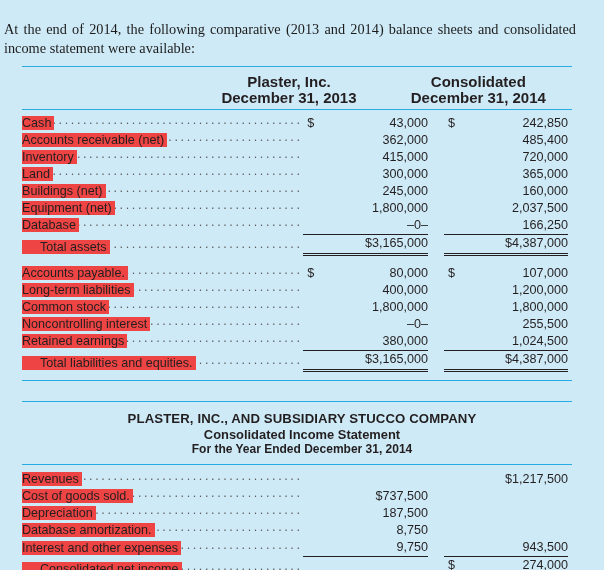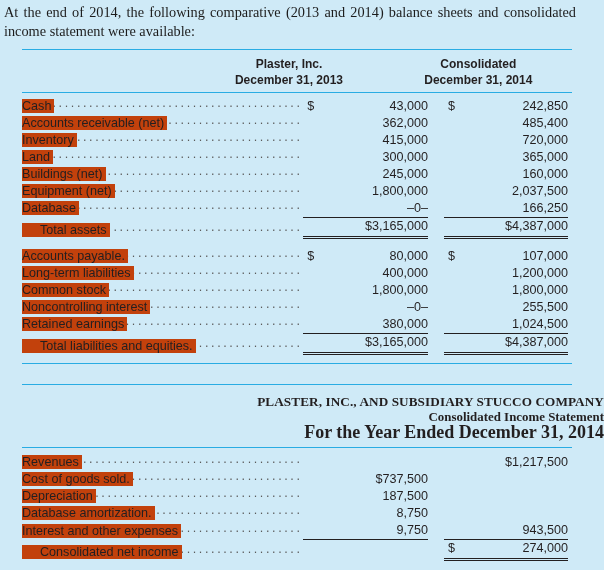--- a/index.html
+++ b/index.html
@@ -15,21 +15,21 @@
     overflow: hidden;
     position: relative;
   }
 
   
   .intro {
     font-family: "Liberation Serif", serif;
     font-size: 14.3px;
     line-height: 18.5px;
     color: #1c1c1c;
-    padding: 3px 28px 0 4px;
+    padding: 20px 28px 0 4px;
     text-align: justify;
   }
 
   
   .rule-cyan {
     height: 0;
     border-top: 1.6px solid #29ace3;
     margin: 0 32px 0 22px;
   }
 
@@ -51,21 +51,21 @@
 
   
   .label {
     width: 268px;
     position: relative;
     overflow: hidden;
     height: 17px;
     line-height: 17px;
   }
   .label .txt {
-    background: #c2410c;
+    background: #ef4444;
     padding-right: 3px;
     position: relative;
     z-index: 2;
   }
   .label .leader {
     position: absolute;
     left: 0;
     right: 0;
     bottom: 3px;
     z-index: 1;
@@ -113,36 +113,35 @@
     border-bottom: 3px double #231f20;
     padding-bottom: 1px;
   }
 
   .spacer-row td { height: 9px; }
 
   
   .hdr td {
     text-align: center;
     font-weight: bold;
-    font-size: 12px;
+    font-size: 15px;
     line-height: 15.5px;
     padding-bottom: 1px !important;
   }
   .hdr-pad { height: 7px; }
 
   
   .is-title {
-    text-align: right;
+    text-align: center;
     font-weight: bold;
     line-height: 15.6px;
-    font-family: Liberation Serif, serif;
   }
   .is-title .l1 { font-size: 13.2px; letter-spacing: .1px; }
   .is-title .l2 { font-size: 12.9px; }
-  .is-title .l3 { font-size: 18px; }
+  .is-title .l3 { font-size: 12px; }
 </style>
 </head>
 <body>
 
 <div class="intro">At the end of 2014, the following comparative (2013 and 2014) balance sheets and consolidated income statement were available:</div>
 
 <div style="height:9px"></div>
 <div class="rule-cyan"></div>
 
 <div class="sheet">

